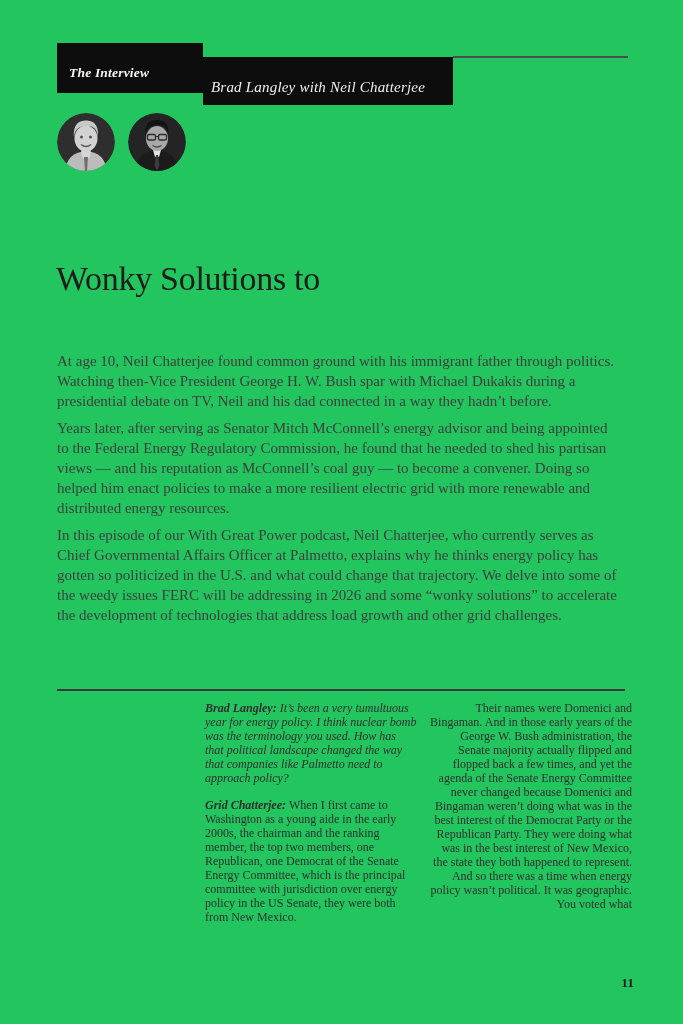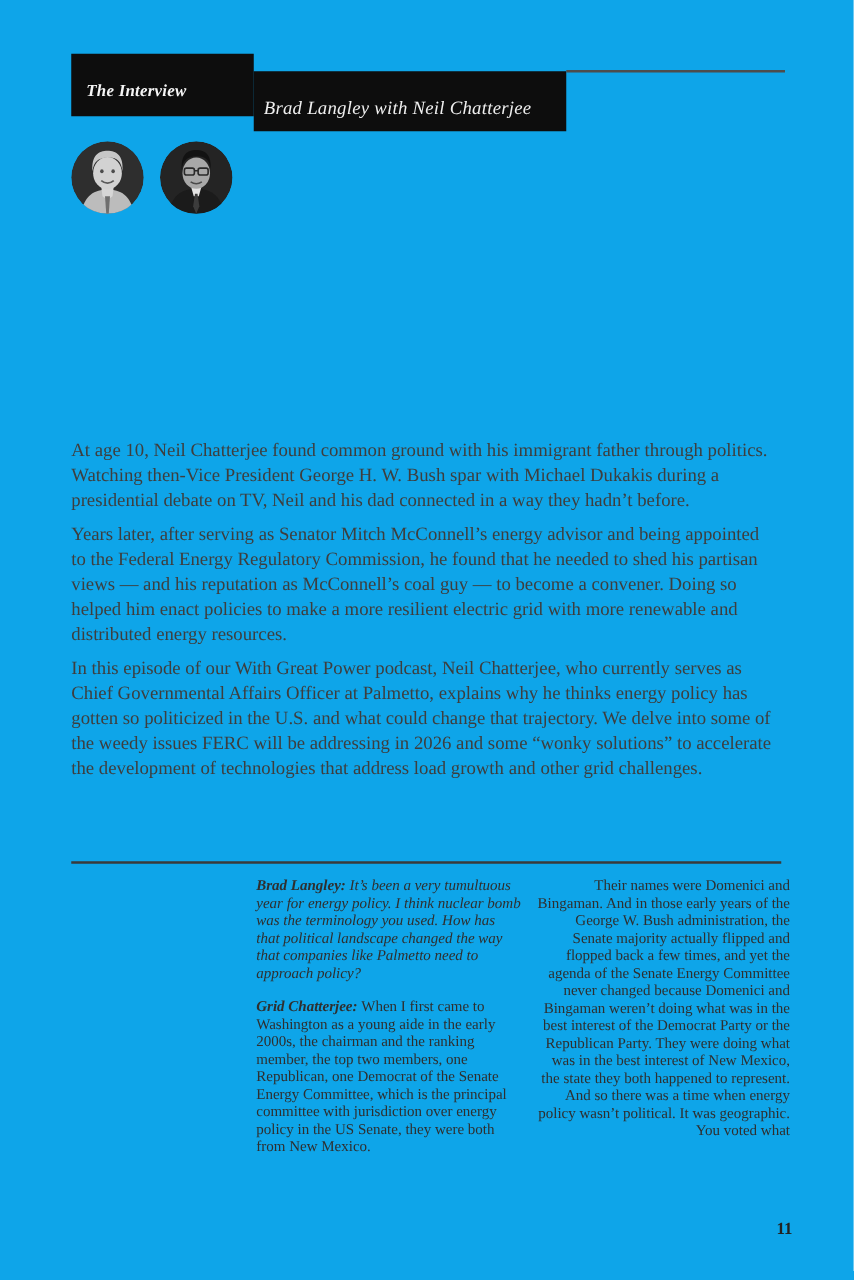--- a/index.html
+++ b/index.html
@@ -3,21 +3,21 @@
 <meta charset="utf-8">
 <style>
   * { margin: 0; padding: 0; box-sizing: border-box; }
   html, body { background: #ffffff; }
   body { font-family: "Liberation Serif", "DejaVu Serif", serif; }
 
   .page {
     position: relative;
     width: 683px;
     height: 1024px;
-    background: #0ea5e9;
+    background: #22c55e;
     overflow: hidden;
   }
 
   
   .hdr-box-left {
     position: absolute;
     left: 57px; top: 43px;
     width: 146px; height: 50px;
     background: #0d0d0d;
     display: flex; align-items: center;
@@ -160,20 +160,21 @@
         <path d="M17.5,23 C16.5,10.5 22,7 29,7 C36,7 41.5,10.5 40.5,23 C40,14.5 35.5,11.5 29,12 C22.5,12.5 18,14.5 17.5,23 Z" fill="#121212"></path>
         <rect x="19.5" y="21.5" width="8" height="5.5" rx="1.6" fill="none" stroke="#2a2a2a" stroke-width="1.3"></rect>
         <rect x="30.5" y="21.5" width="8" height="5.5" rx="1.6" fill="none" stroke="#2a2a2a" stroke-width="1.3"></rect>
         <path d="M27.5,23.5 L30.5,23.5" stroke="#2a2a2a" stroke-width="1.2"></path>
         <path d="M24.5,32.5 Q29,35.5 33.5,32.5" stroke="#4a4a4a" stroke-width="1.3" fill="none"></path>
       </g>
     </svg>
   </div>
 
   <div class="headline">
+    <div>Wonky Solutions to</div>
   </div>
 
   <div class="intro">
     <p>At age 10, Neil Chatterjee found common ground with his immigrant father through politics. Watching then-Vice President George H. W. Bush spar with Michael Dukakis during a presidential debate on TV,  Neil and his dad connected in a way they hadn’t before.</p>
     <p>Years later, after serving as Senator Mitch McConnell’s energy advisor and being appointed to the Federal Energy Regulatory Commission, he found that he needed to shed his partisan views — and his reputation as McConnell’s coal guy — to become a convener. Doing so helped him enact policies to make a more resilient electric grid with more renewable and distributed energy resources.</p>
     <p>In this episode of our With Great Power podcast, Neil Chatterjee, who currently serves as Chief Governmental Affairs Officer at Palmetto, explains why he thinks energy policy has gotten so politicized in the U.S. and what could change that trajectory. We delve into some of the weedy issues FERC will be addressing in 2026 and some “wonky solutions” to accelerate the development of technologies that address load growth and other grid challenges.</p>
   </div>
 
   <div class="section-rule"></div>
 

